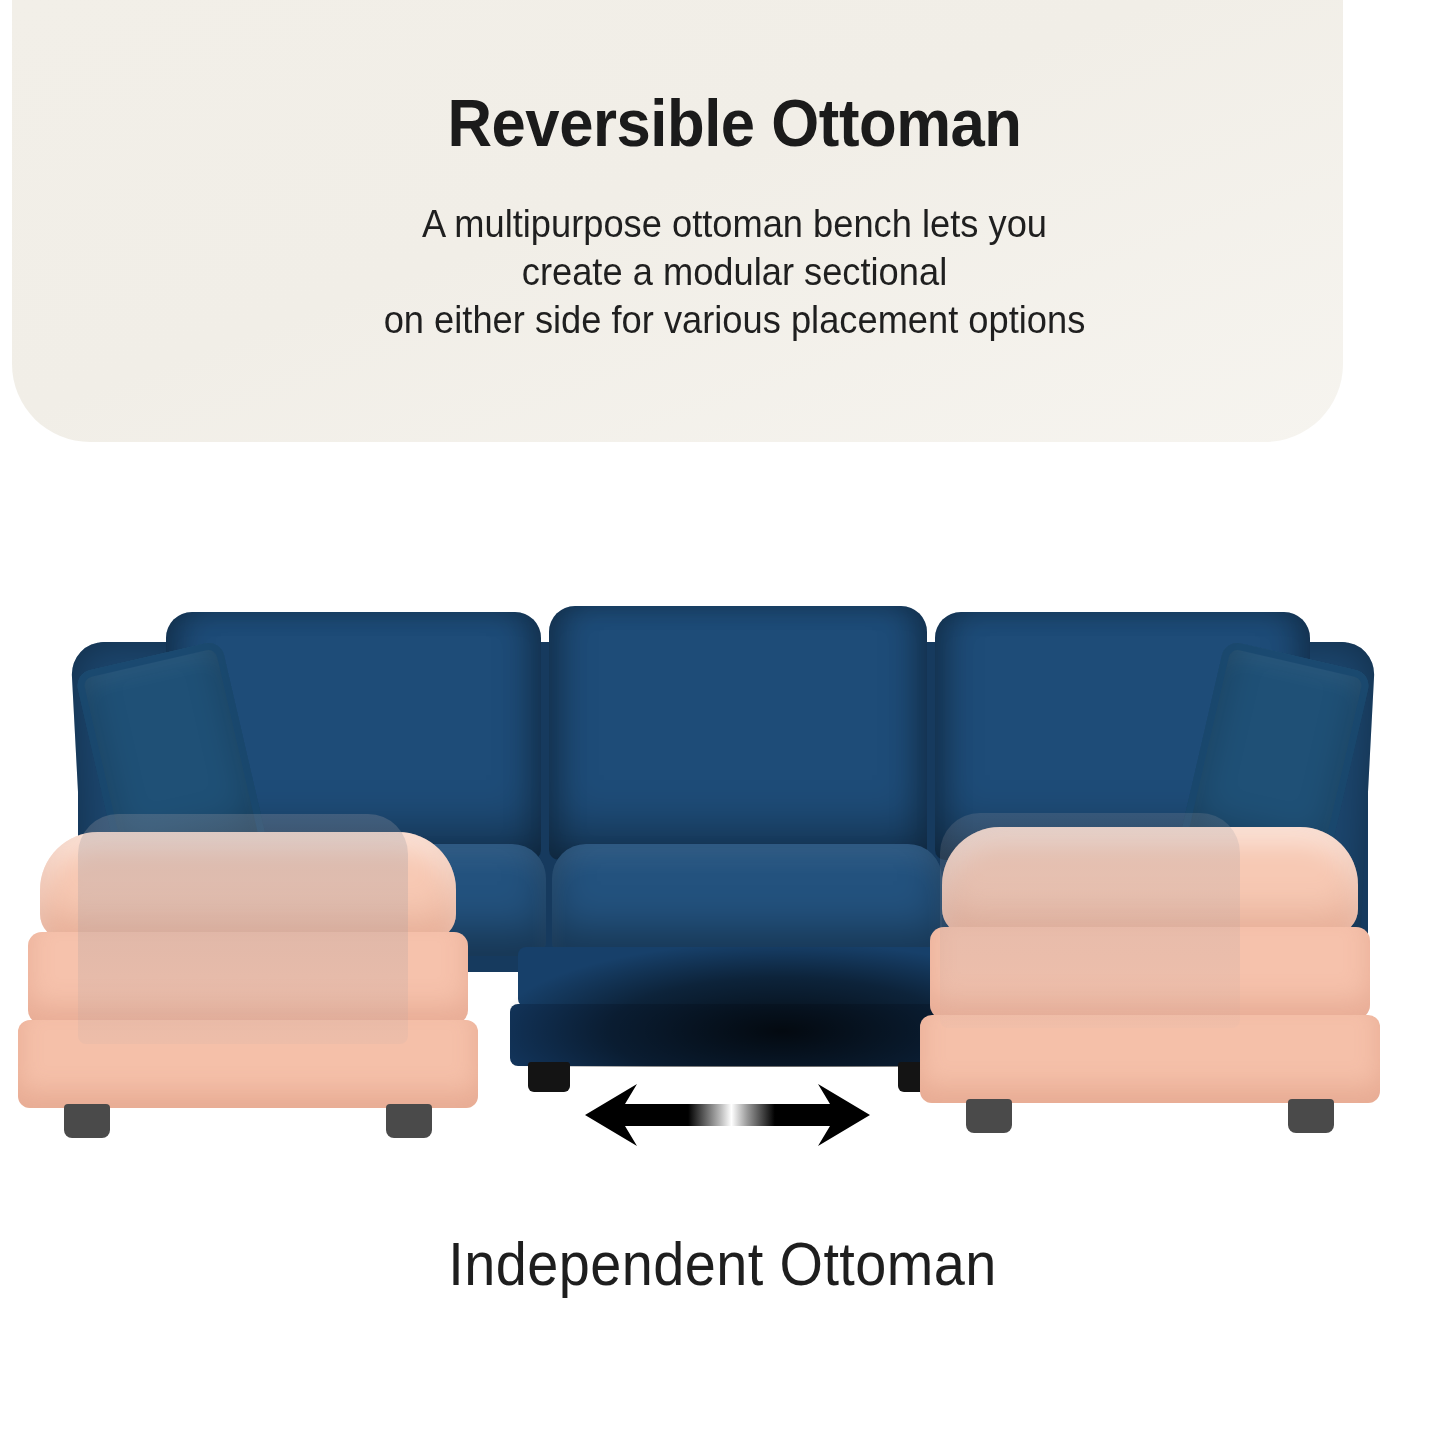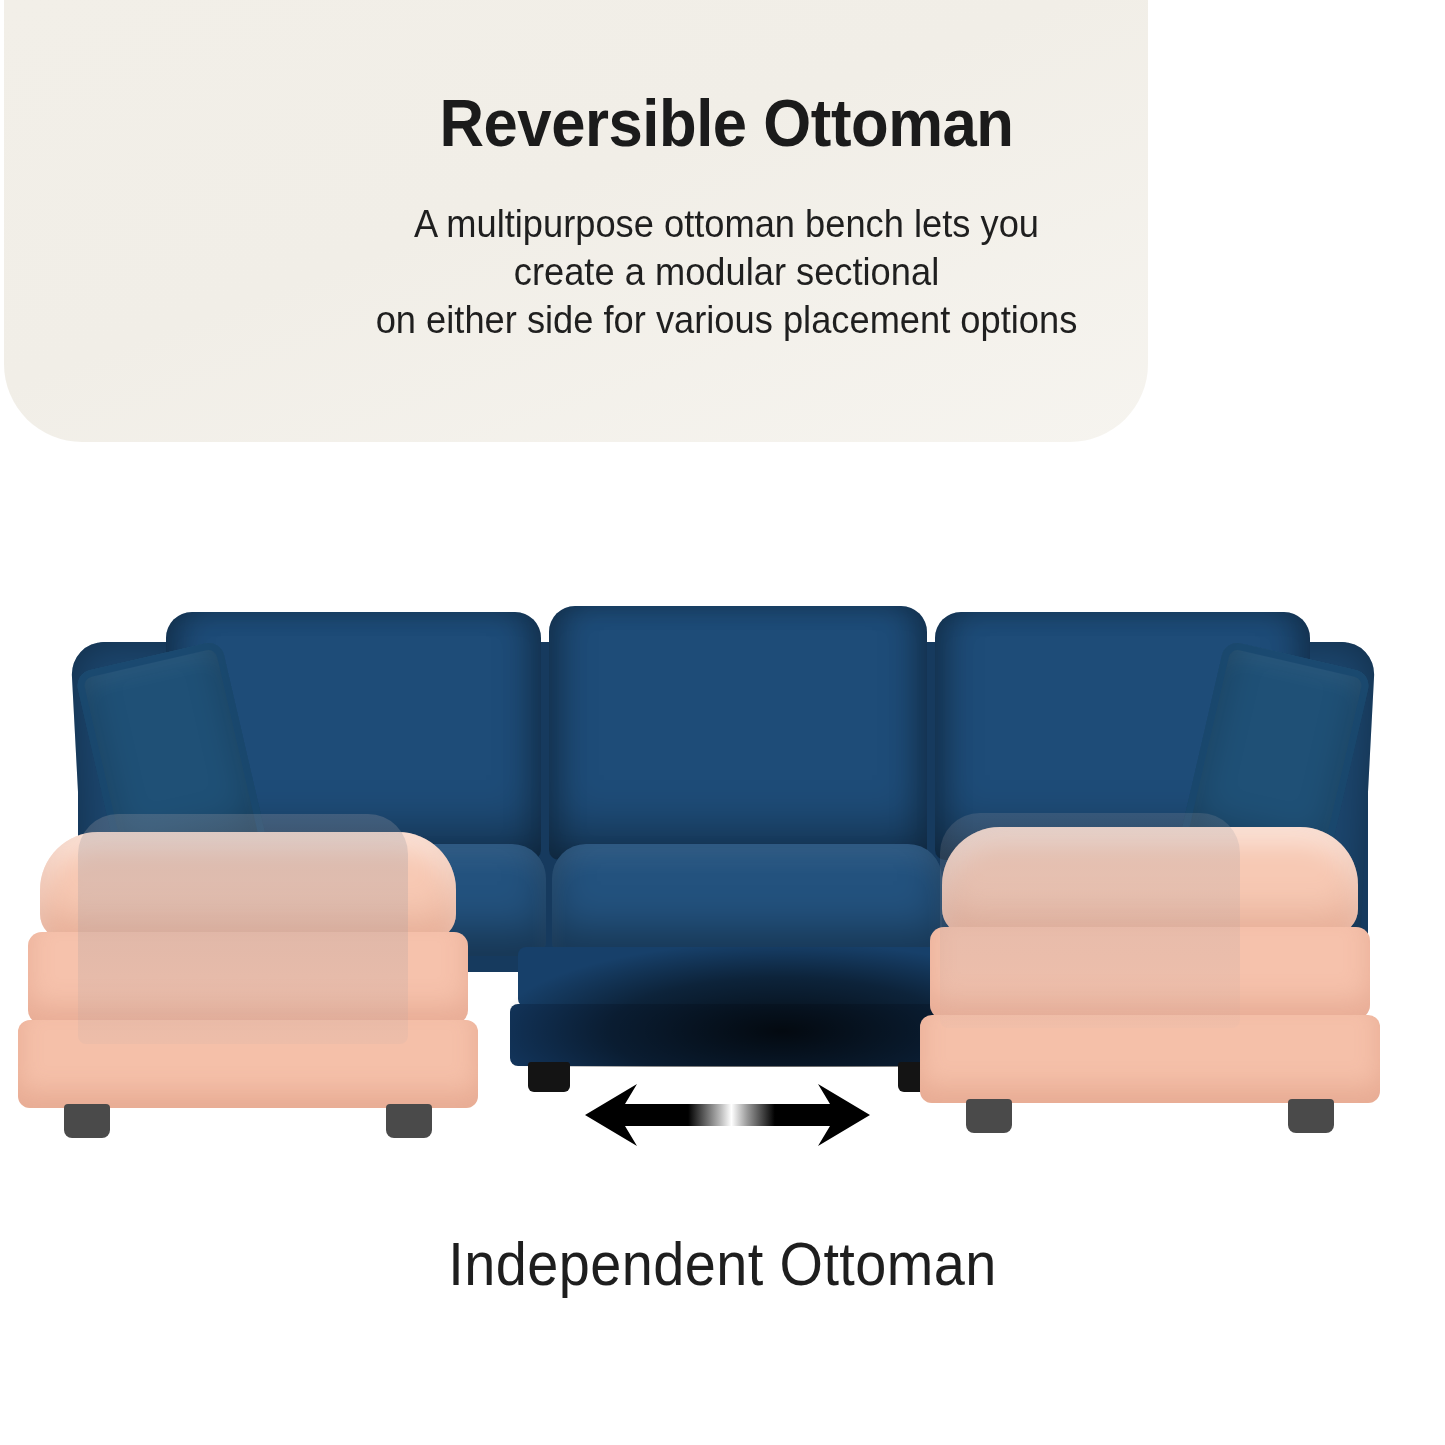--- a/index.html
+++ b/index.html
@@ -6,21 +6,21 @@
   html,body { width:1445px; height:1445px; }
   body {
     background:#ffffff;
     font-family:"Liberation Sans", sans-serif;
     position:relative;
     overflow:hidden;
   }
 
   
   .banner{
-    position:absolute; left:4px; top:0; width:1144px; height:442px;
+    position:absolute; left:12px; top:0; width:1331px; height:442px;
     background:linear-gradient(160deg,#f2efe8 0%,#f1eee7 45%,#f6f4ef 100%);
     border-bottom-left-radius:78px;
     border-bottom-right-radius:78px;
   }
   .headline{
     position:absolute; left:0; top:84px; width:1445px;
     text-align:center;
     font-size:67px;
     font-weight:700;
     letter-spacing:-0.5px;

